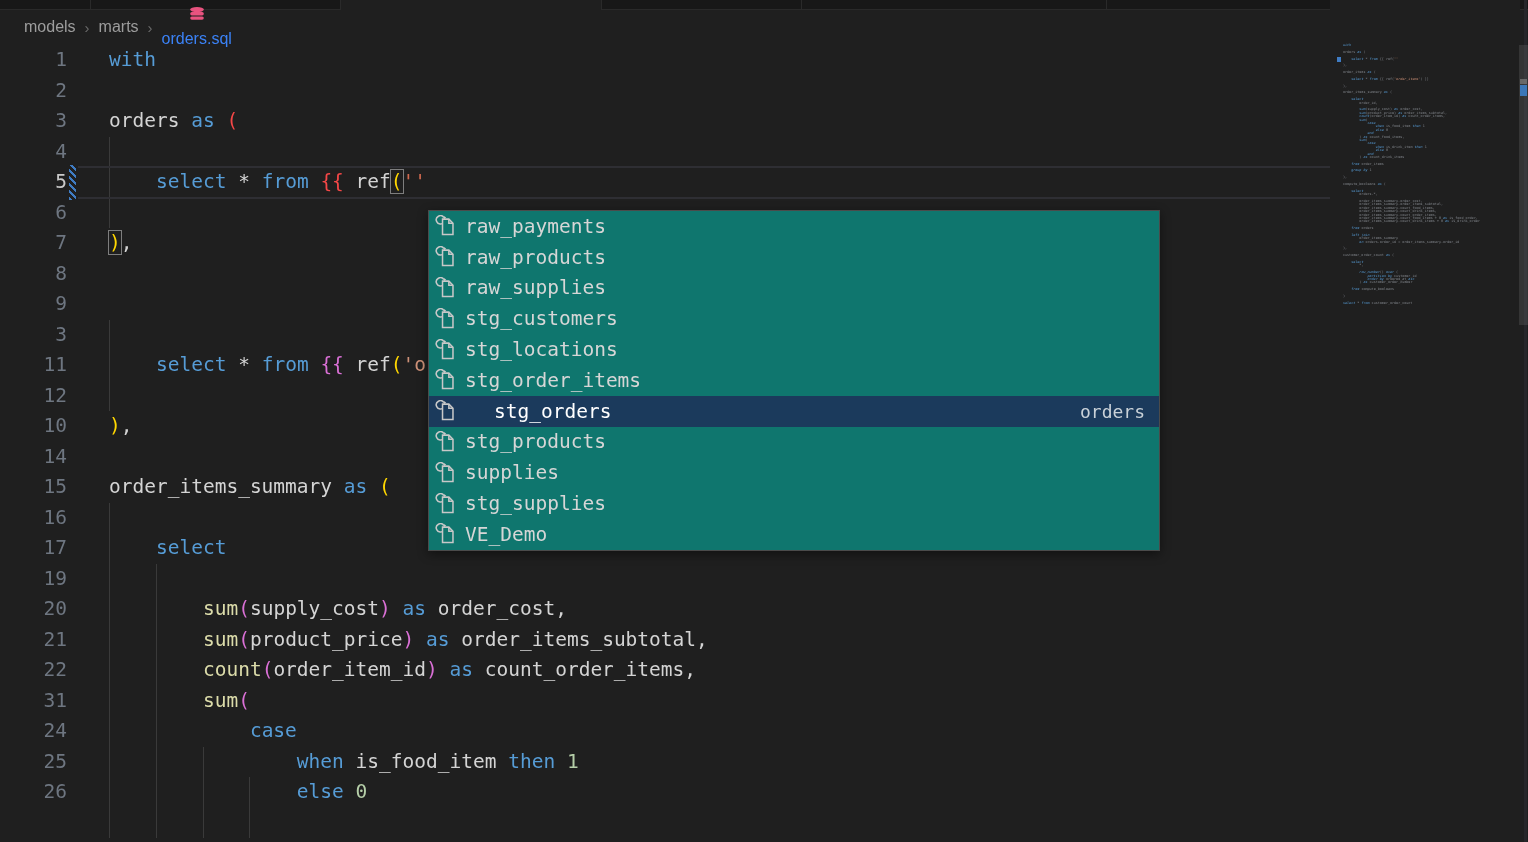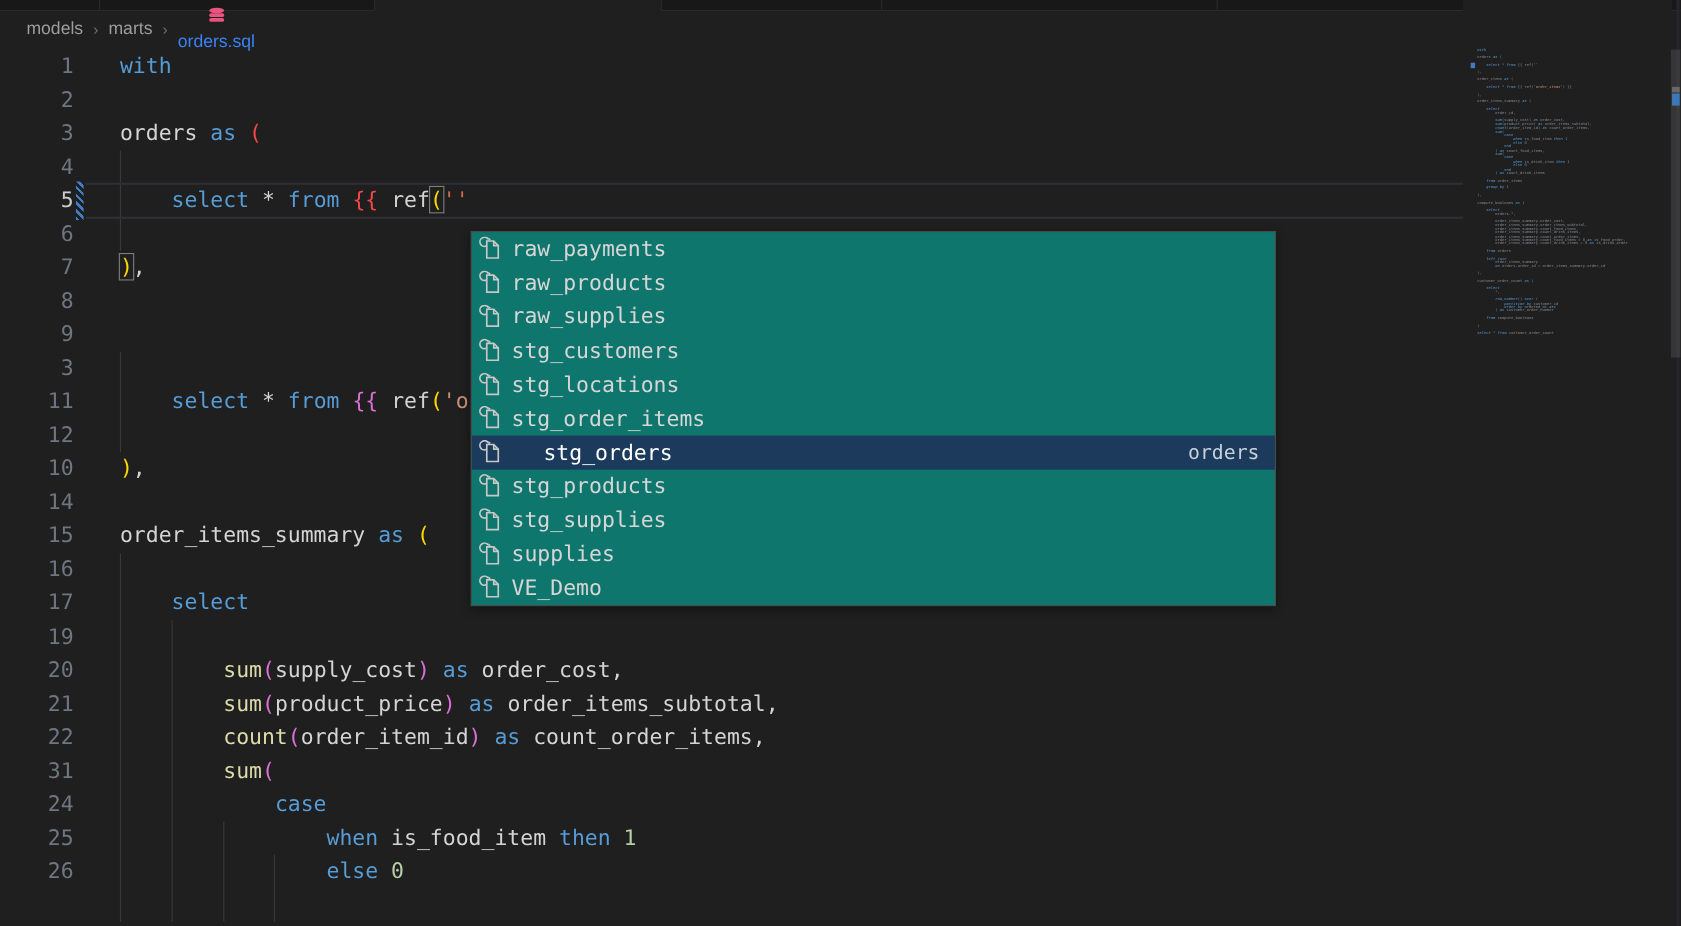--- a/index.html
+++ b/index.html
@@ -243,27 +243,27 @@
             <path d="M6.2 3 H10.8 L13.8 6 V14.2 H6.2 Z"></path>
             <path d="M10.8 3 V6 H13.8"></path>
             <path d="M7.2 1.9 A3 3 0 1 0 5.8 6.3"></path>
             <path d="M7.2 0.7 L8.9 1.9 L7.2 3.1 Z" fill="#c8c8c8" stroke="none"></path>
           </svg></span><span>stg_products</span></div>
       <div class="sg-row"><span class="sg-icon"><svg width="22" height="22" viewBox="0 0 16 16" fill="none" stroke="#c8c8c8" stroke-width="1.1">
             <path d="M6.2 3 H10.8 L13.8 6 V14.2 H6.2 Z"></path>
             <path d="M10.8 3 V6 H13.8"></path>
             <path d="M7.2 1.9 A3 3 0 1 0 5.8 6.3"></path>
             <path d="M7.2 0.7 L8.9 1.9 L7.2 3.1 Z" fill="#c8c8c8" stroke="none"></path>
+          </svg></span><span>supplies</span></div>
+      <div class="sg-row"><span class="sg-icon"><svg width="22" height="22" viewBox="0 0 16 16" fill="none" stroke="#c8c8c8" stroke-width="1.1">
+            <path d="M6.2 3 H10.8 L13.8 6 V14.2 H6.2 Z"></path>
+            <path d="M10.8 3 V6 H13.8"></path>
+            <path d="M7.2 1.9 A3 3 0 1 0 5.8 6.3"></path>
+            <path d="M7.2 0.7 L8.9 1.9 L7.2 3.1 Z" fill="#c8c8c8" stroke="none"></path>
           </svg></span><span>stg_supplies</span></div>
-      <div class="sg-row"><span class="sg-icon"><svg width="22" height="22" viewBox="0 0 16 16" fill="none" stroke="#c8c8c8" stroke-width="1.1">
-            <path d="M6.2 3 H10.8 L13.8 6 V14.2 H6.2 Z"></path>
-            <path d="M10.8 3 V6 H13.8"></path>
-            <path d="M7.2 1.9 A3 3 0 1 0 5.8 6.3"></path>
-            <path d="M7.2 0.7 L8.9 1.9 L7.2 3.1 Z" fill="#c8c8c8" stroke="none"></path>
-          </svg></span><span>supplies</span></div>
       <div class="sg-row"><span class="sg-icon"><svg width="22" height="22" viewBox="0 0 16 16" fill="none" stroke="#c8c8c8" stroke-width="1.1">
             <path d="M6.2 3 H10.8 L13.8 6 V14.2 H6.2 Z"></path>
             <path d="M10.8 3 V6 H13.8"></path>
             <path d="M7.2 1.9 A3 3 0 1 0 5.8 6.3"></path>
             <path d="M7.2 0.7 L8.9 1.9 L7.2 3.1 Z" fill="#c8c8c8" stroke="none"></path>
           </svg></span><span>VE_Demo</span></div>
     </div>
 
   <div class="minimap">
     <pre id="minimap-pre"><i class="mm-k">with</i>

